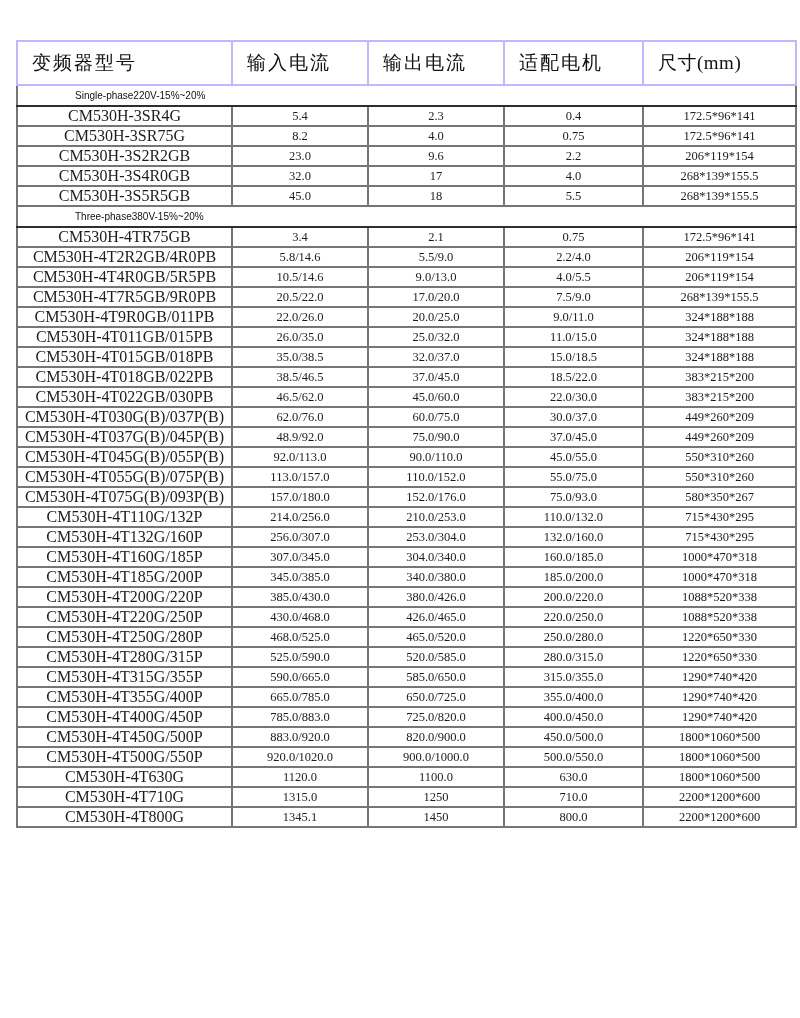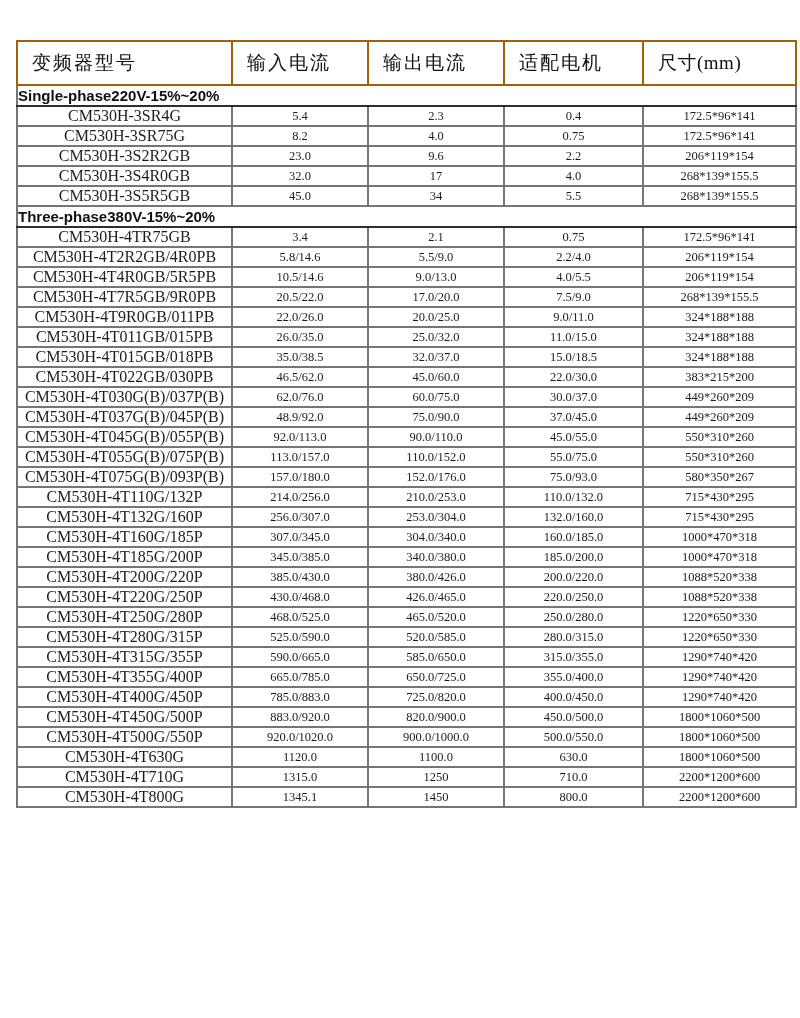--- a/index.html
+++ b/index.html
@@ -26,21 +26,21 @@
     border-collapse: collapse;
     table-layout: fixed;
   }
   col.c-model  { width: 215px; }
   col.c-input  { width: 136px; }
   col.c-output { width: 136px; }
   col.c-motor  { width: 139px; }
   col.c-size   { width: 153px; }
 
   thead th {
-    border: 2px solid #a16207;
+    border: 2px solid #c4b5fd;
     height: 42px;
     font-size: 19px;
     font-weight: normal;
     text-align: left;
     padding: 0 0 0 14px;
     letter-spacing: 2px;
     color: #111111;
     white-space: nowrap;
   }
   thead th.h-size { letter-spacing: 0.5px; }
@@ -53,23 +53,24 @@
     padding: 0;
     line-height: 18px;
     white-space: nowrap;
     overflow: hidden;
   }
   tr.section-row td {
     border: 2px solid #2e2e2e;
     border-left-color: #757575;
     border-right-color: #757575;
     text-align: left;
+    padding-left: 57px;
     font-family: "Liberation Sans", "DejaVu Sans", sans-serif;
-    font-weight: bold;
-    font-size: 15px;
+    font-weight: normal;
+    font-size: 10px;
     height: 19px;
     line-height: 19px;
     color: #101010;
   }
   td.model {
     font-size: 16px;
     letter-spacing: 0px;
   }
 </style>
 </head>
@@ -121,21 +122,21 @@
         <tr class="data-row">
           <td class="model">CM530H-3S4R0GB</td>
           <td>32.0</td>
           <td>17</td>
           <td>4.0</td>
           <td>268*139*155.5</td>
         </tr>
         <tr class="data-row">
           <td class="model">CM530H-3S5R5GB</td>
           <td>45.0</td>
-          <td>34</td>
+          <td>18</td>
           <td>5.5</td>
           <td>268*139*155.5</td>
         </tr>
         <tr class="section-row">
           <td colspan="5">Three-phase380V-15%~20%</td>
         </tr>
         <tr class="data-row">
           <td class="model">CM530H-4TR75GB</td>
           <td>3.4</td>
           <td>2.1</td>
@@ -178,20 +179,27 @@
           <td>324*188*188</td>
         </tr>
         <tr class="data-row">
           <td class="model">CM530H-4T015GB/018PB</td>
           <td>35.0/38.5</td>
           <td>32.0/37.0</td>
           <td>15.0/18.5</td>
           <td>324*188*188</td>
         </tr>
         <tr class="data-row">
+          <td class="model">CM530H-4T018GB/022PB</td>
+          <td>38.5/46.5</td>
+          <td>37.0/45.0</td>
+          <td>18.5/22.0</td>
+          <td>383*215*200</td>
+        </tr>
+        <tr class="data-row">
           <td class="model">CM530H-4T022GB/030PB</td>
           <td>46.5/62.0</td>
           <td>45.0/60.0</td>
           <td>22.0/30.0</td>
           <td>383*215*200</td>
         </tr>
         <tr class="data-row">
           <td class="model">CM530H-4T030G(B)/037P(B)</td>
           <td>62.0/76.0</td>
           <td>60.0/75.0</td>

